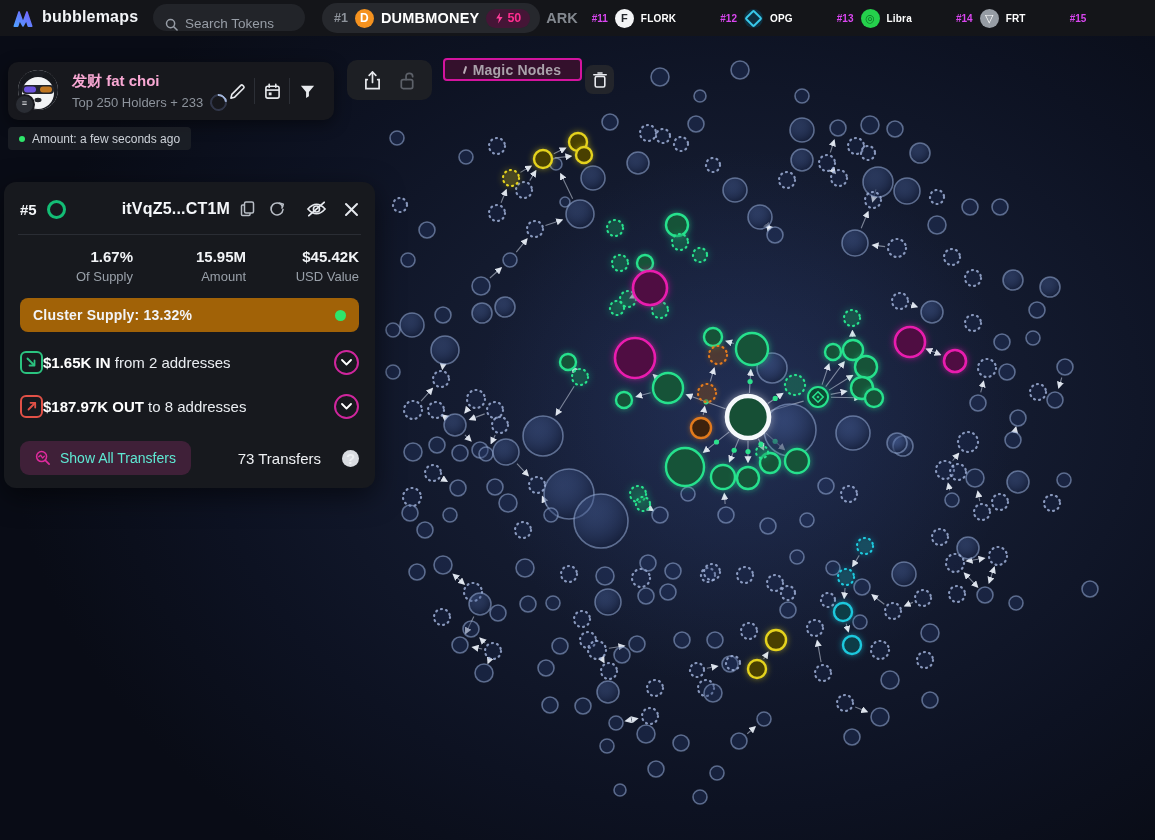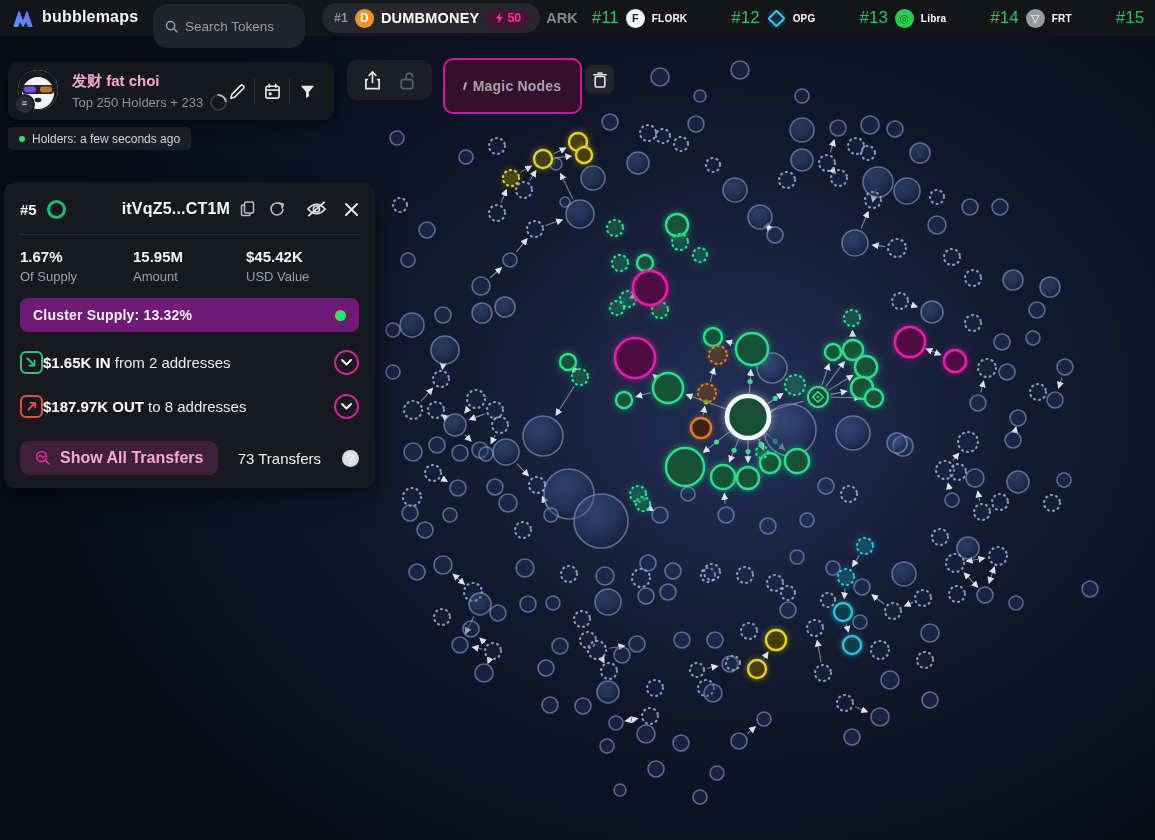--- a/index.html
+++ b/index.html
@@ -4,36 +4,36 @@
 <style>
   html,body{margin:0;padding:0;background:#0b0e18;width:1155px;height:840px;overflow:hidden;
     font-family:"Liberation Sans","DejaVu Sans",sans-serif;-webkit-font-smoothing:antialiased;}
   .stage{position:relative;width:1155px;height:840px;overflow:hidden;}
 
   
   .topbar{position:absolute;left:0;top:0;width:1155px;height:36px;background:#141519;z-index:40;
     display:flex;align-items:center;}
   .logo{display:flex;gap:8px;padding-left:12px;width:142px;}
   .logo-text{color:#f2f4f7;font-weight:700;font-size:16px;letter-spacing:.2px;}
-  .searchbox{position:absolute;left:153px;top:4px;width:152px;height:44px;background:#222429;
-    border-radius:15px;display:flex;align-items:center;gap:7px;padding:0 12px;box-sizing:border-box;}
+  .searchbox{position:absolute;left:153px;top:4px;width:152px;height:27px;background:#222429;
+    border-radius:15px;display:flex;align-items:flex-end;gap:7px;padding:0 12px;box-sizing:border-box;}
   .searchbox span{color:#979da6;font-size:13.5px;}
   .ticker{position:absolute;left:322px;top:0;right:0;height:36px;display:flex;align-items:center;overflow:hidden;}
   .feat-pill{display:flex;align-items:center;gap:7px;background:#26282d;border-radius:16px;height:30px;
     padding:0 10px 0 12px;flex:0 0 auto;}
   .feat-rank{color:#8e939b;font-weight:700;font-size:12.5px;}
   .coin{width:19px;height:19px;border-radius:50%;display:flex;align-items:center;justify-content:center;
     font-weight:700;font-size:12px;flex:0 0 auto;}
   .feat-name{color:#ffffff;font-weight:700;font-size:14.5px;letter-spacing:.2px;}
   .boost{display:flex;align-items:center;gap:4px;background:#451536;border-radius:11px;height:19px;padding:0 9px;}
   .bolt{width:8px;height:11px;background:#ff3d9a;clip-path:polygon(60% 0,10% 55%,45% 55%,35% 100%,90% 40%,52% 40%);}
   .boost span{color:#ff2d8f;font-weight:700;font-size:12.5px;}
   .partial-token{color:#83888f;font-weight:700;font-size:14.5px;margin:0 14px 0 6px;}
   .tk{display:flex;align-items:center;gap:7px;margin-right:44px;flex:0 0 auto;}
-  .tk-rank{color:#22c55e;font-weight:400;font-size:17px;}
+  .tk-rank{color:#d946ef;font-weight:700;font-size:10px;}
   .tk-name{color:#ffffff;font-weight:700;font-size:10px;letter-spacing:.2px;}
   .tk-icon{width:19px;height:19px;border-radius:50%;display:flex;align-items:center;justify-content:center;
     font-weight:700;font-size:11px;}
   .diamond{width:9px;height:9px;border:2px solid #39c7e8;transform:rotate(45deg);border-radius:2px;}
 
   
   .hdr-card{position:absolute;left:8px;top:62px;width:326px;height:58px;background:#17181d;border-radius:10px;
     z-index:30;display:flex;align-items:center;box-shadow:0 4px 16px rgba(0,0,0,.45);}
   .avatar-wrap{position:relative;margin-left:10px;width:42px;height:42px;flex:0 0 auto;}
   .avatar{width:40px;height:40px;border-radius:50%;background:#d8dade;overflow:hidden;position:relative;}
@@ -49,59 +49,59 @@
   .hicon{width:34px;height:26px;display:flex;align-items:center;justify-content:center;cursor:pointer;}
   .vsep{width:1px;height:26px;background:#2c2f36;}
 
   .updated{position:absolute;left:8px;top:127px;height:23px;background:rgba(28,31,38,.92);border-radius:4px;
     display:flex;align-items:center;gap:7px;padding:0 11px;z-index:30;}
   .updated .dot{width:6px;height:6px;border-radius:50%;background:#2ee66b;}
   .updated span{color:#cdd2d9;font-size:12px;}
 
   .toolgroup{position:absolute;left:347px;top:60px;width:85px;height:40px;background:#1d1f24;border-radius:10px;
     z-index:30;display:flex;align-items:center;justify-content:space-evenly;}
-  .magic-btn{position:absolute;left:443px;top:58px;width:139px;height:56px;background:#34102c;
-    border:2px solid #d3149e;border-radius:10px;z-index:30;display:flex;align-items:center;justify-content:center;
+  .magic-btn{position:absolute;left:443px;top:58px;width:139px;height:23px;background:#34102c;
+    border:2px solid #d3149e;border-radius:4px;z-index:30;display:flex;align-items:center;justify-content:center;
     gap:7px;box-sizing:border-box;cursor:pointer;}
   .magic-btn .spark{width:2px;height:8px;background:#b9aab6;border-radius:1px;transform:rotate(18deg);}
   .magic-btn span{color:#aaa2ab;font-weight:700;font-size:14px;letter-spacing:.2px;}
   .trash-btn{position:absolute;left:585px;top:65px;width:29px;height:29px;background:#23252b;border-radius:8px;
     z-index:30;display:flex;align-items:center;justify-content:center;cursor:pointer;}
 
   
   .detail{position:absolute;left:4px;top:182px;width:371px;height:306px;background:#17191e;border-radius:12px;
     z-index:30;box-shadow:0 8px 28px rgba(0,0,0,.55);box-sizing:border-box;padding:14px 16px;}
   .d-head{display:flex;align-items:center;height:26px;}
   .d-rank{color:#f2f4f7;font-weight:700;font-size:15px;}
   .d-ring{width:13px;height:13px;border-radius:50%;border:3px solid #13bd75;margin:0 9px 0 10px;}
   .d-addr{color:#f5f7fa;font-weight:700;font-size:16px;letter-spacing:.2px;margin-left:47px;}
   .d-hicons{display:flex;align-items:center;gap:14px;margin-left:10px;}
   .d-right{margin-left:auto;display:flex;align-items:center;gap:17px;}
   .d-div{height:1px;background:#2a2d34;margin:12px -2px 0;}
   .d-stats{display:flex;margin-top:13px;}
-  .d-stat{flex:1;text-align:left;}
+  .d-stat{flex:1;text-align:right;}
   .d-val{color:#f2f4f7;font-weight:700;font-size:15px;}
   .d-lab{color:#99a0a9;font-size:13px;margin-top:4px;}
-  .cluster{margin-top:14px;height:34px;background:#701a75;border-radius:8px;display:flex;align-items:center;
+  .cluster{margin-top:14px;height:34px;background:#a16207;border-radius:8px;display:flex;align-items:center;
     padding:0 13px;}
   .cluster b{color:#f2f4f7;font-size:14px;letter-spacing:.2px;}
   .cluster .dot{margin-left:auto;width:11px;height:11px;border-radius:50%;background:#2ee66b;}
   .flow{display:flex;align-items:center;margin-top:17px;height:27px;}
   .flow-icon{width:23px;height:23px;border-radius:6px;display:flex;align-items:center;justify-content:center;
     box-sizing:border-box;flex:0 0 auto;}
   .flow-icon.in{border:2px solid #2bc380;}
   .flow-icon.out{border:2px solid #e25147;}
   .flow-text{color:#e9ecf0;font-size:15px;white-space:nowrap;}
   .flow-text b{color:#ffffff;font-weight:700;}
   .chev{margin-left:auto;width:25px;height:25px;border-radius:50%;border:2px solid #d0269d;box-sizing:border-box;
     display:flex;align-items:center;justify-content:center;cursor:pointer;}
   .d-foot{display:flex;align-items:center;margin-top:21px;}
   .show-btn{height:34px;background:#3f2038;border-radius:9px;display:flex;align-items:center;gap:9px;
     padding:0 15px;cursor:pointer;}
-  .show-btn span{color:#f9a8d4;font-weight:700;font-size:16px;}
+  .show-btn span{color:#5eead4;font-weight:400;font-size:14px;}
   .t-count{margin-left:auto;display:flex;align-items:center;gap:21px;}
   .t-count span{color:#eef0f3;font-size:15px;}
   .qmark{width:17px;height:17px;border-radius:50%;background:#d9dce1;color:#1a1c21;font-weight:700;font-size:11.5px;
     display:flex;align-items:center;justify-content:center;}
 
   
   .map{position:absolute;left:0;top:36px;width:1155px;height:804px;z-index:1;
     background:radial-gradient(ellipse 720px 560px at 63% 46%, #1a2340 0%, #131a2e 42%, #0d1222 72%, #090c16 100%);}
 </style>
 </head>
@@ -601,21 +601,21 @@
       <div class="hicon">
         <svg width="17" height="17" viewBox="0 0 18 18">
           <path d="M2 3 L16 3 L10.5 9.5 L10.5 14 L7.5 16 L7.5 9.5 Z" fill="#e8eaee"></path>
         </svg>
       </div>
     </div>
   </div>
 
   <div class="updated">
     <span class="dot"></span>
-    <span>Holders: a few seconds ago</span>
+    <span>Amount: a few seconds ago</span>
   </div>
 
   <div class="toolgroup">
     <svg width="17" height="19" viewBox="0 0 18 20" style="cursor:pointer;">
       <path d="M9 1 L9 12" stroke="#e8eaee" stroke-width="1.8" stroke-linecap="round" fill="none"></path>
       <path d="M5.5 4.5 L9 1 L12.5 4.5" stroke="#e8eaee" stroke-width="1.8" stroke-linecap="round" stroke-linejoin="round" fill="none"></path>
       <path d="M3.5 9 L2 9 L2 18.5 L16 18.5 L16 9 L14.5 9" stroke="#e8eaee" stroke-width="1.8" stroke-linecap="round" fill="none"></path>
     </svg>
     <svg width="16" height="19" viewBox="0 0 16 20" style="cursor:pointer;">
       <rect x="2" y="9" width="12" height="9.5" rx="2" fill="none" stroke="#5d6169" stroke-width="1.8"></rect>

